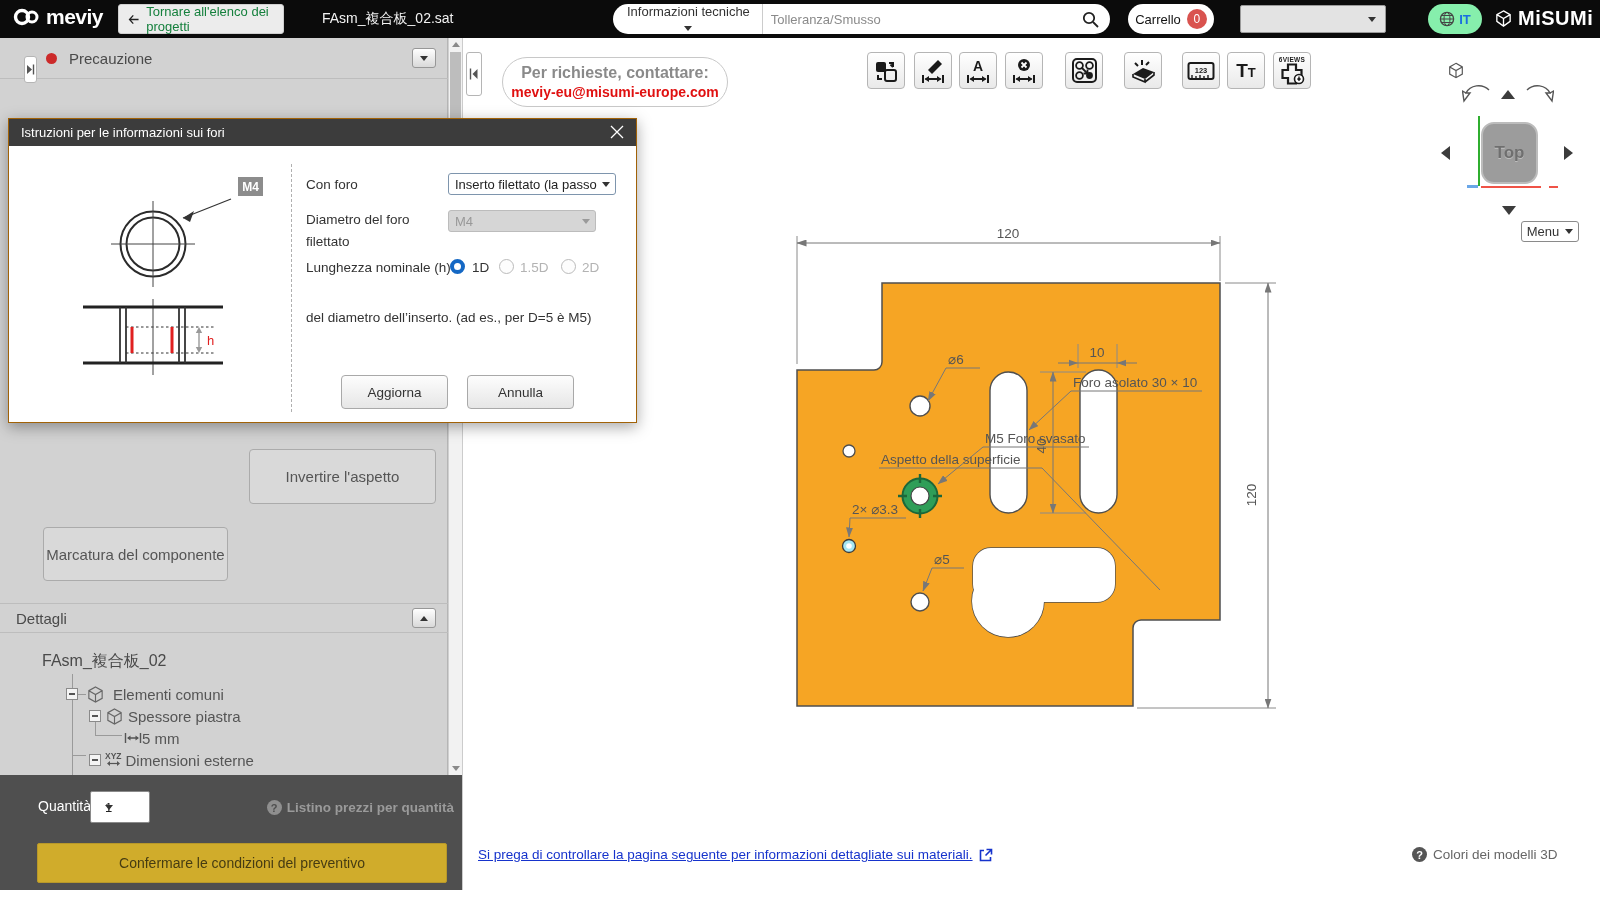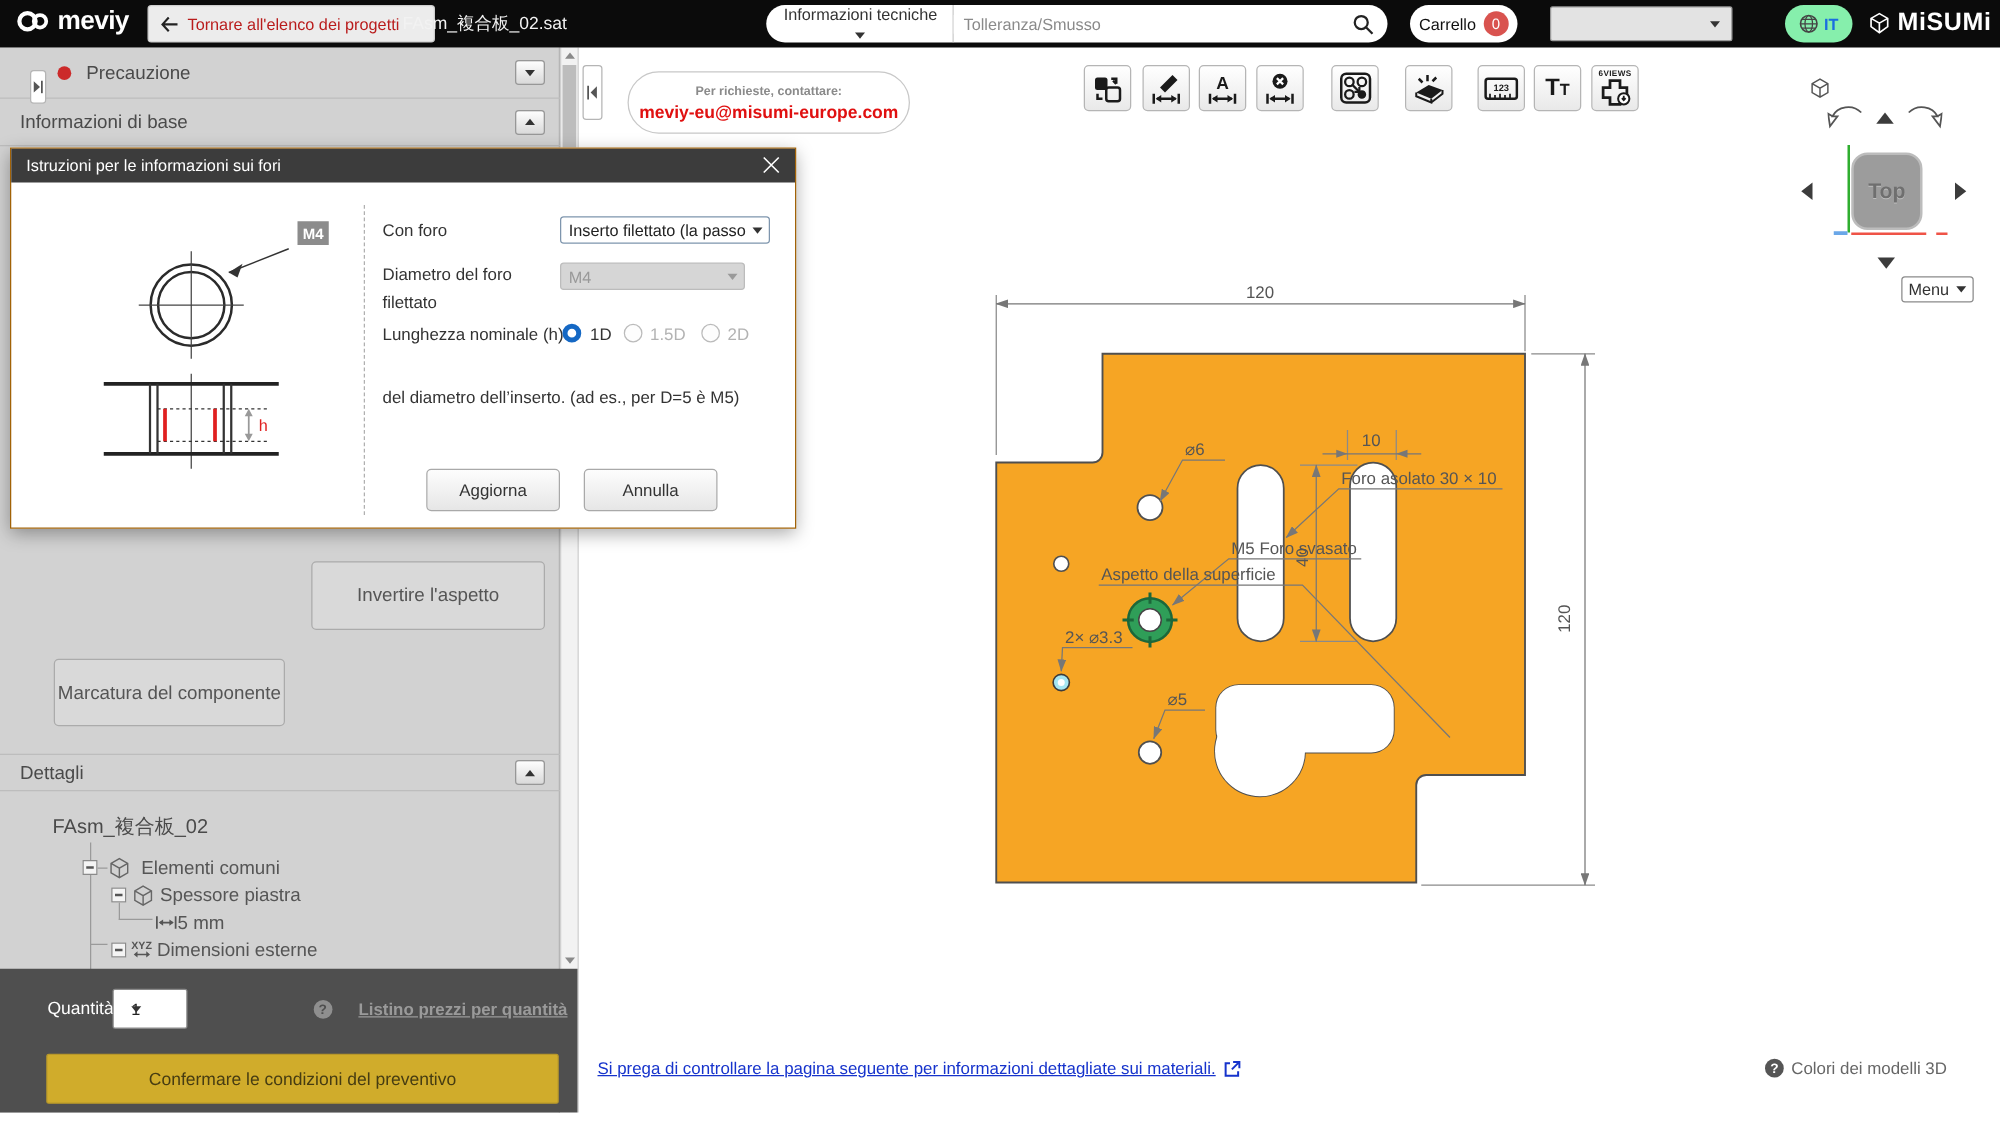--- a/index.html
+++ b/index.html
@@ -4,23 +4,23 @@
 <style>
   * { margin:0; padding:0; box-sizing:border-box; }
   html,body { width:1600px; height:900px; overflow:hidden; background:#fff;
     font-family:"Liberation Sans", sans-serif; position:relative; }
   .abs { position:absolute; }
 
   
   #topbar { position:absolute; left:0; top:0; width:1600px; height:38px; background:#0b0b0b; z-index:60; }
   .logo { position:absolute; left:12px; top:5px; display:flex; align-items:center; gap:4px; color:#fff; }
   .logo-text { font-size:21px; font-weight:bold; letter-spacing:-0.5px; }
-  .back-btn { position:absolute; left:118px; top:4px; width:230px; height:30px; background:#ececec;
+  .back-btn { position:absolute; left:118px; top:4px; width:166px; height:30px; background:#ececec;
     border:1px solid #cfcfcf; border-radius:3px; display:flex; align-items:center; gap:7px;
-    padding:0 9px; font-size:13px; color:#b91c1c; cursor:pointer; }
+    padding:0 9px; font-size:13px; color:#15803d; cursor:pointer; }
   .filename { position:absolute; left:322px; top:10px; color:#f2f2f2; font-size:14px; }
   .searchwrap { position:absolute; left:613px; top:4px; width:497px; height:30px; background:#fff;
     border-radius:15px; display:flex; align-items:center; overflow:hidden; }
   .tech-dd { display:flex; align-items:center; gap:7px; padding:0 12px 0 14px; font-size:13px; color:#333; height:100%; cursor:pointer;flex-direction:column; }
   .search-divider { width:1px; height:100%; background:#ccc; }
   .searchwrap input { flex:1; border:none; outline:none; font-size:13px; color:#333; padding:0 8px; font-family:"Liberation Sans",sans-serif; }
   .searchwrap input::placeholder { color:#8a8a8a; }
   .mag { margin-right:11px; }
   .cart-pill { position:absolute; left:1128px; top:4px; width:86px; height:30px; background:#fff; border-radius:15px;
     display:flex; align-items:center; justify-content:center; gap:6px; font-size:13px; color:#111; cursor:pointer; }
@@ -54,21 +54,21 @@
   .expander i { display:block; width:6px; height:1.5px; background:#555; }
   .tree-line { position:absolute; background:#9a9a9a; }
 
   #qty-panel { position:absolute; left:0; top:775px; width:462px; height:115px; background:#4f4f4f; z-index:40; }
   .qty-label { position:absolute; left:38px; top:23px; color:#fff; font-size:14px; }
   .qty-select { position:absolute; left:90px; top:16px; width:60px; height:32px; background:#fff; border:1px solid #8a8a8a;
     border-radius:2px; cursor:pointer; }
   .qty-select span { position:absolute; left:14px; top:8px; font-size:13px; color:#222; }
   .qty-select .tri-down { position:absolute; right:8px; top:13px; }
   .price-link { position:absolute; right:8px; top:25px; display:flex; align-items:center; gap:5px; cursor:pointer; }
-  .price-link span.txt { color:#9a9a9a; font-size:13.5px; text-decoration:underline; font-weight:bold;margin-left:16px; }
+  .price-link span.txt { color:#9a9a9a; font-size:13.5px; font-weight:bold; }
   .q-icon { width:15px; height:15px; border-radius:50%; background:#8f8f8f; color:#4f4f4f; font-size:11px; font-weight:bold;
     display:flex; align-items:center; justify-content:center; }
   .confirm-btn { position:absolute; left:37px; top:68px; width:410px; height:40px; background:#d0ac2b; border:1px solid #b8982a;
     border-radius:2px; color:#463c12; font-size:14px; display:flex; align-items:center; justify-content:center; cursor:pointer; }
 
   #side-scrollbar { position:absolute; left:448px; top:38px; width:14px; height:737px; background:#f2f2f2; border-left:1px solid #d0d0d0; }
   .sb-arrow { position:absolute; left:0; width:14px; height:13px; display:flex; align-items:center; justify-content:center; cursor:pointer; }
   .sb-thumb { position:absolute; left:1px; top:14px; width:11px; height:140px; background:#bdbdbd; cursor:pointer; }
   .sb-tri-up { width:0;height:0;border-left:4px solid transparent;border-right:4px solid transparent;border-bottom:5px solid #8a8a8a; }
   .sb-tri-down { width:0;height:0;border-left:4px solid transparent;border-right:4px solid transparent;border-top:5px solid #8a8a8a; }
@@ -77,21 +77,21 @@
     display:flex; align-items:center; justify-content:center; cursor:pointer; z-index:45; }
 
   
   .tool-btn { position:absolute; top:52px; width:38px; height:37px; background:linear-gradient(#ffffff,#e9e9e9);
     border:1px solid #b5b5b5; border-radius:4px; display:flex; align-items:center; justify-content:center; cursor:pointer; }
   .tool-btn svg { display:block; }
 
   
   #contact { position:absolute; left:502px; top:57px; width:226px; height:50px; border:1px solid #c8c8c8; border-radius:25px;
     background:#fff; display:flex; flex-direction:column; align-items:center; justify-content:center; gap:2px; }
-  #contact .l1 { font-size:10px; font-weight:bold; color:#8a8a8a; }
+  #contact .l1 { font-size:16px; font-weight:bold; color:#8a8a8a; }
   #contact .l2 { font-size:14px; font-weight:bold; color:#e01010; cursor:pointer; }
 
   
   .nav-tri { position:absolute; cursor:pointer; }
   .t-up { width:0;height:0;border-left:7px solid transparent;border-right:7px solid transparent;border-bottom:9px solid #3c3c3c; }
   .t-down { width:0;height:0;border-left:7px solid transparent;border-right:7px solid transparent;border-top:9px solid #3c3c3c; }
   .t-left { width:0;height:0;border-top:7px solid transparent;border-bottom:7px solid transparent;border-right:9px solid #3c3c3c; }
   .t-right { width:0;height:0;border-top:7px solid transparent;border-bottom:7px solid transparent;border-left:9px solid #3c3c3c; }
   #viewcube { position:absolute; left:1481px; top:122px; width:57px; height:62px; background:#9c9c9c; border:2px solid #bcbcbc;
     border-radius:13px; display:flex; align-items:center; justify-content:center; cursor:pointer; }
@@ -191,26 +191,20 @@
 </div>
 
 <div id="sidebar">
   <div class="side-row" style="top:0;height:41px;">
     <span class="red-dot" style="margin-left:46px;"></span>
     <span class="label" style="margin-left:12px;">Precauzione</span>
     <span class="collapse-btn">
         <span class="tri-down"></span>
       </span>
   </div>
-  <div class="side-row" style="top:41px;height:38px;">
-    <span class="label" style="margin-left:16px;">Informazioni di base</span>
-    <span class="collapse-btn">
-        <span class="tri-up"></span>
-      </span>
-  </div>
 
   <div class="side-btn" style="left:249px;top:411px;width:187px;height:55px;">
     <span>Invertire l'aspetto</span>
   </div>
   <div class="side-btn" style="left:43px;top:489px;width:185px;height:54px;">
     <span>Marcatura del componente</span>
   </div>
 
   <div class="side-row" style="top:565px;height:30px;border-top:1px solid #bdbdbd;">
     <span class="label" style="margin-left:16px;">Dettagli</span>

